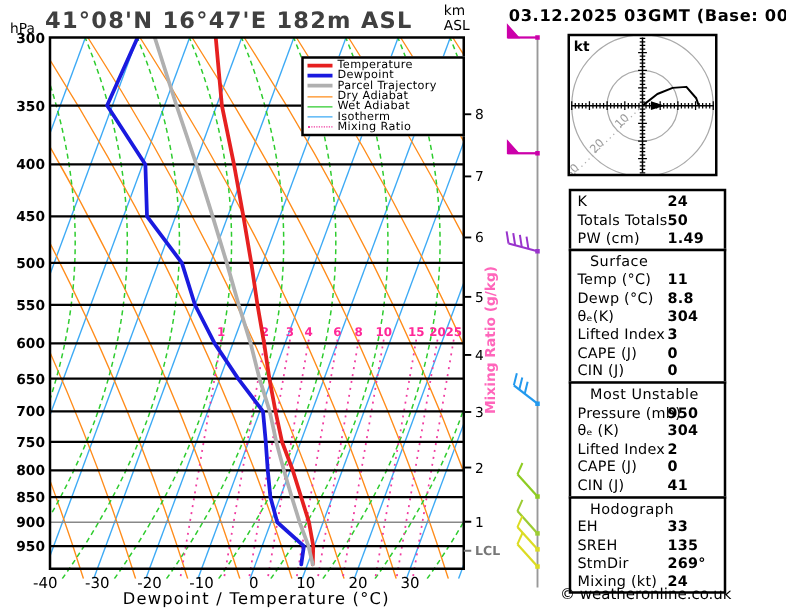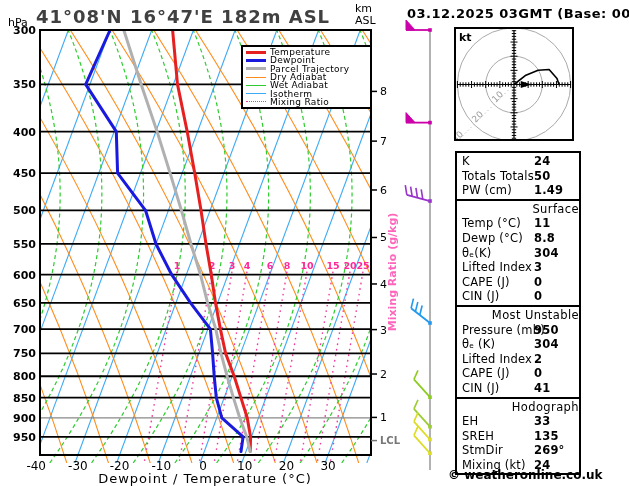--- a/index.html
+++ b/index.html
@@ -4,30 +4,30 @@
 <style>
   html,body{margin:0;padding:0;background:#fff;}
   #stage{position:relative;width:629px;height:486px;background:#fff;
          font-family:"DejaVu Sans",sans-serif;overflow:hidden;}
   #chart-svg{position:absolute;left:0;top:0;}
   .ovl{position:absolute;white-space:nowrap;}
   #title{left:36px;top:6px;width:300px;font-size:18px;font-weight:bold;letter-spacing:1px;color:#404040;}
   #hpa-unit{left:8px;top:16px;font-size:11px;color:#000;}
   #km-unit{left:355px;top:3px;font-size:11px;color:#000;line-height:12px;}
   #date-txt{left:407px;top:6px;font-size:13px;font-weight:bold;letter-spacing:0.5px;color:#000;}
-  #footer{left:448px;top:468px;font-size:12px;font-weight:bold;color:#000;}
+  #footer{left:448px;top:468px;font-size:12px;font-weight:normal;color:#000;}
   #legend{left:241px;top:29px;width:131px;border:2px solid #000;background:#fff;
           box-sizing:border-box;padding:1px 0 1px 3px;margin-top:16px;}
   .leg-row{display:flex;align-items:center;height:8.3px;}
   .leg-swatch{width:20px;margin-right:4px;border-top-style:solid;flex:0 0 auto;}
   .leg-label{font-size:9px;letter-spacing:0.3px;color:#000;}
   #table-panel{left:455px;top:151px;width:126px;}
   .tbl-sec{border:2px solid #000;background:#fff;box-sizing:border-box;margin-top:-2px;padding:1px 0;}
   .tbl-sec:first-child{margin-top:0;}
-  .tbl-head{text-align:right;font-size:11.5px;letter-spacing:0.4px;color:#000;height:14.6px;line-height:14.6px;}
+  .tbl-head{text-align:left;font-size:11.5px;letter-spacing:0.4px;color:#000;height:14.6px;line-height:14.6px;padding-left:15px;}
   .tbl-row{display:flex;font-size:11.5px;height:14.6px;line-height:14.6px;color:#000;}
   .tbl-label{padding-left:5px;width:72px;letter-spacing:0.2px;flex:0 0 auto;}
   .tbl-value{letter-spacing:0.2px;font-weight:bold;}
 </style>
 </head>
 <body>
 
 <div id="stage">
   <svg id="chart-svg" width="629" height="486">
       <defs>

